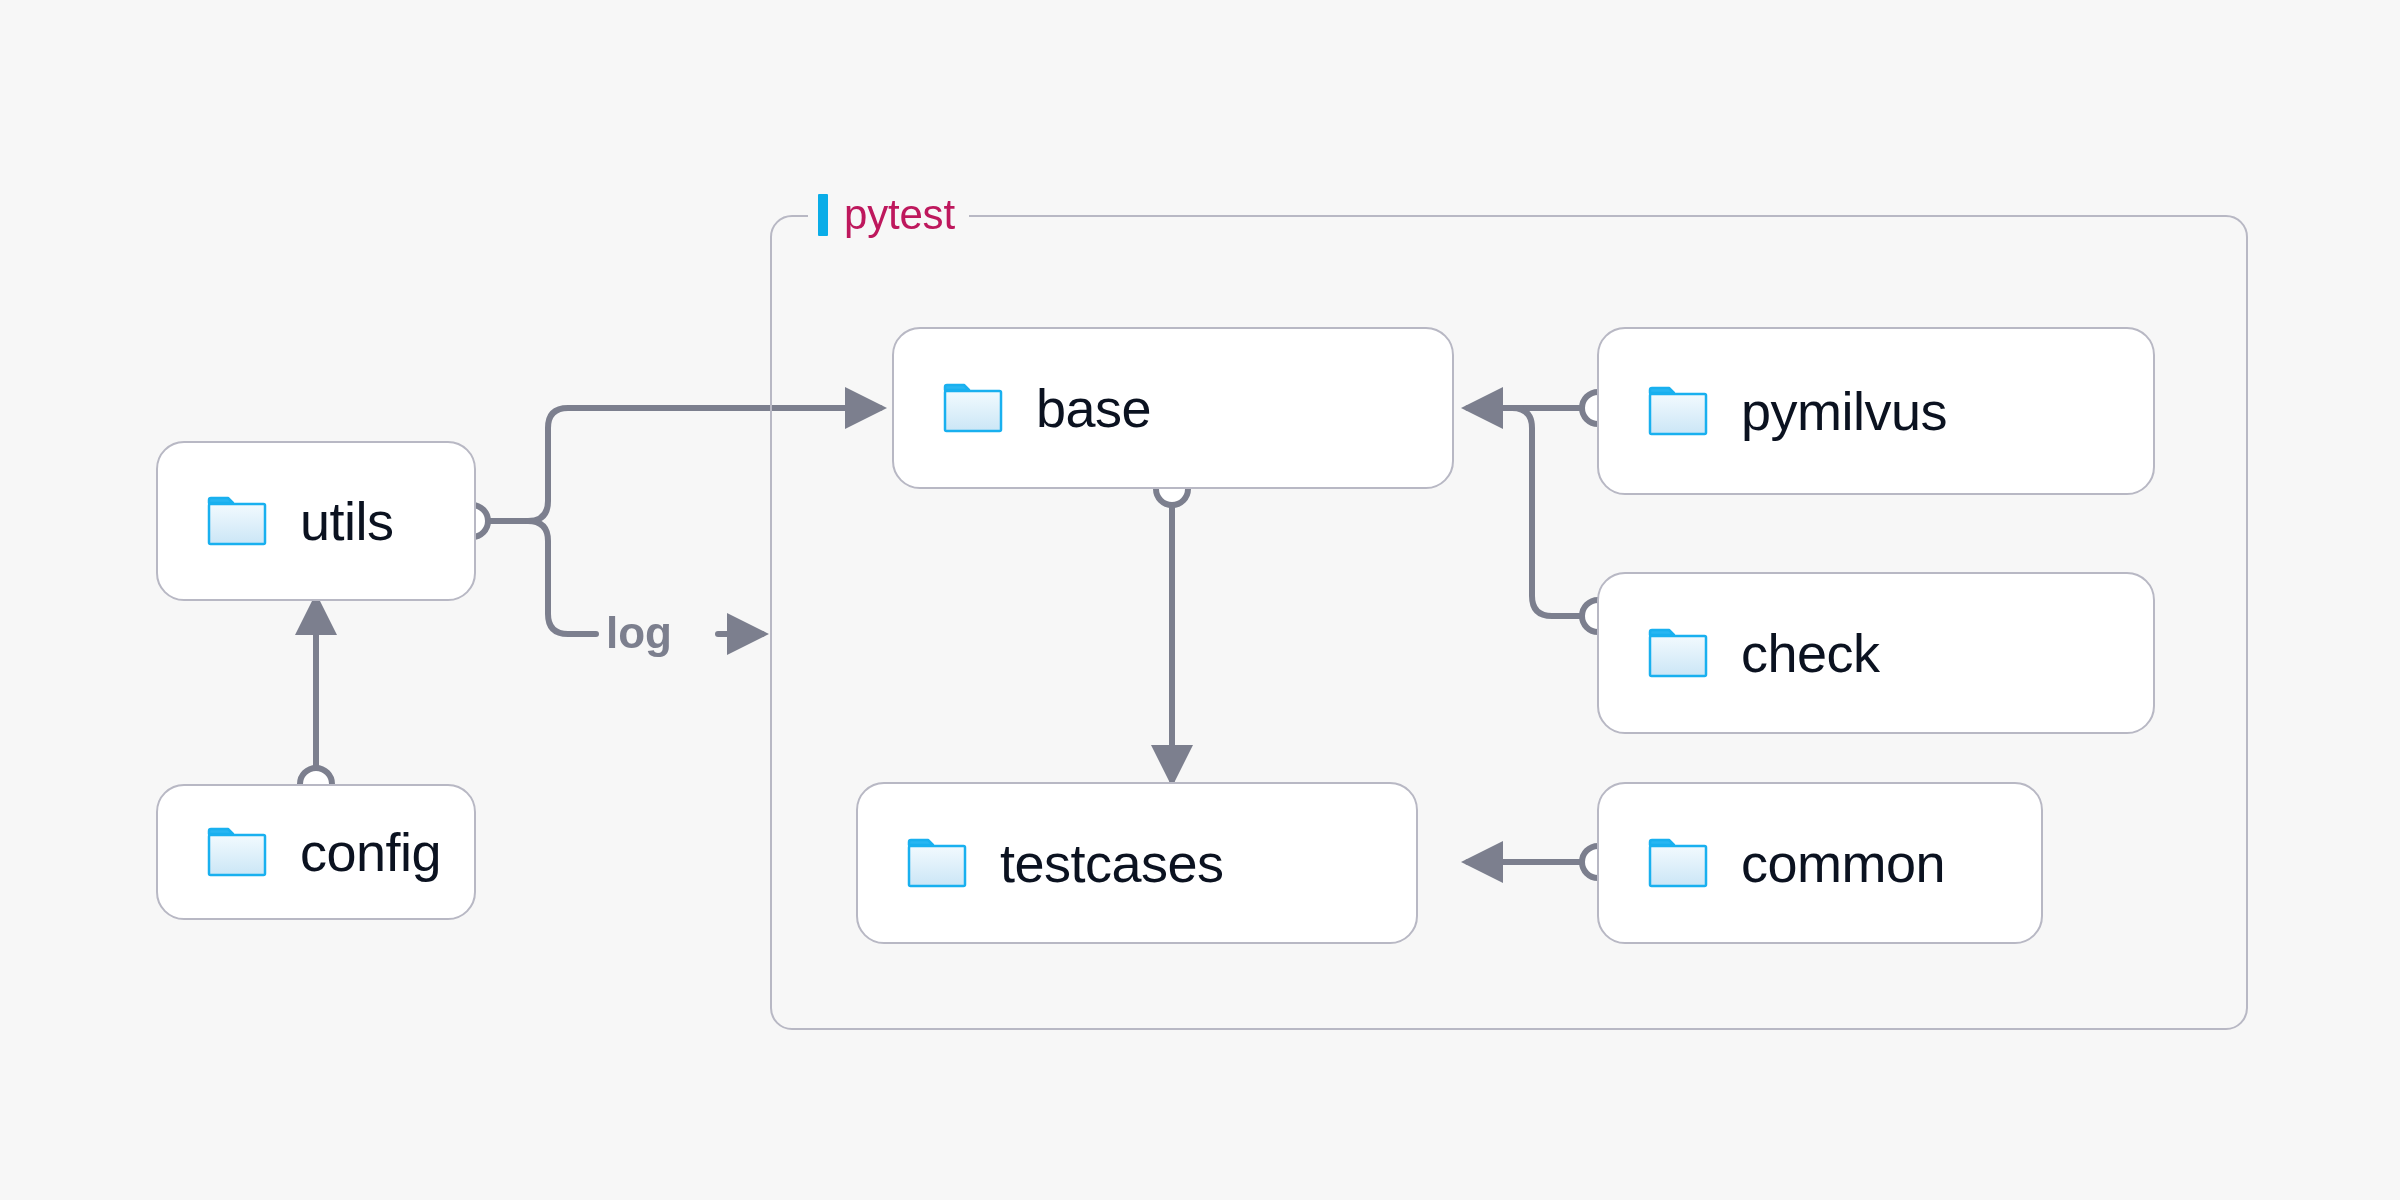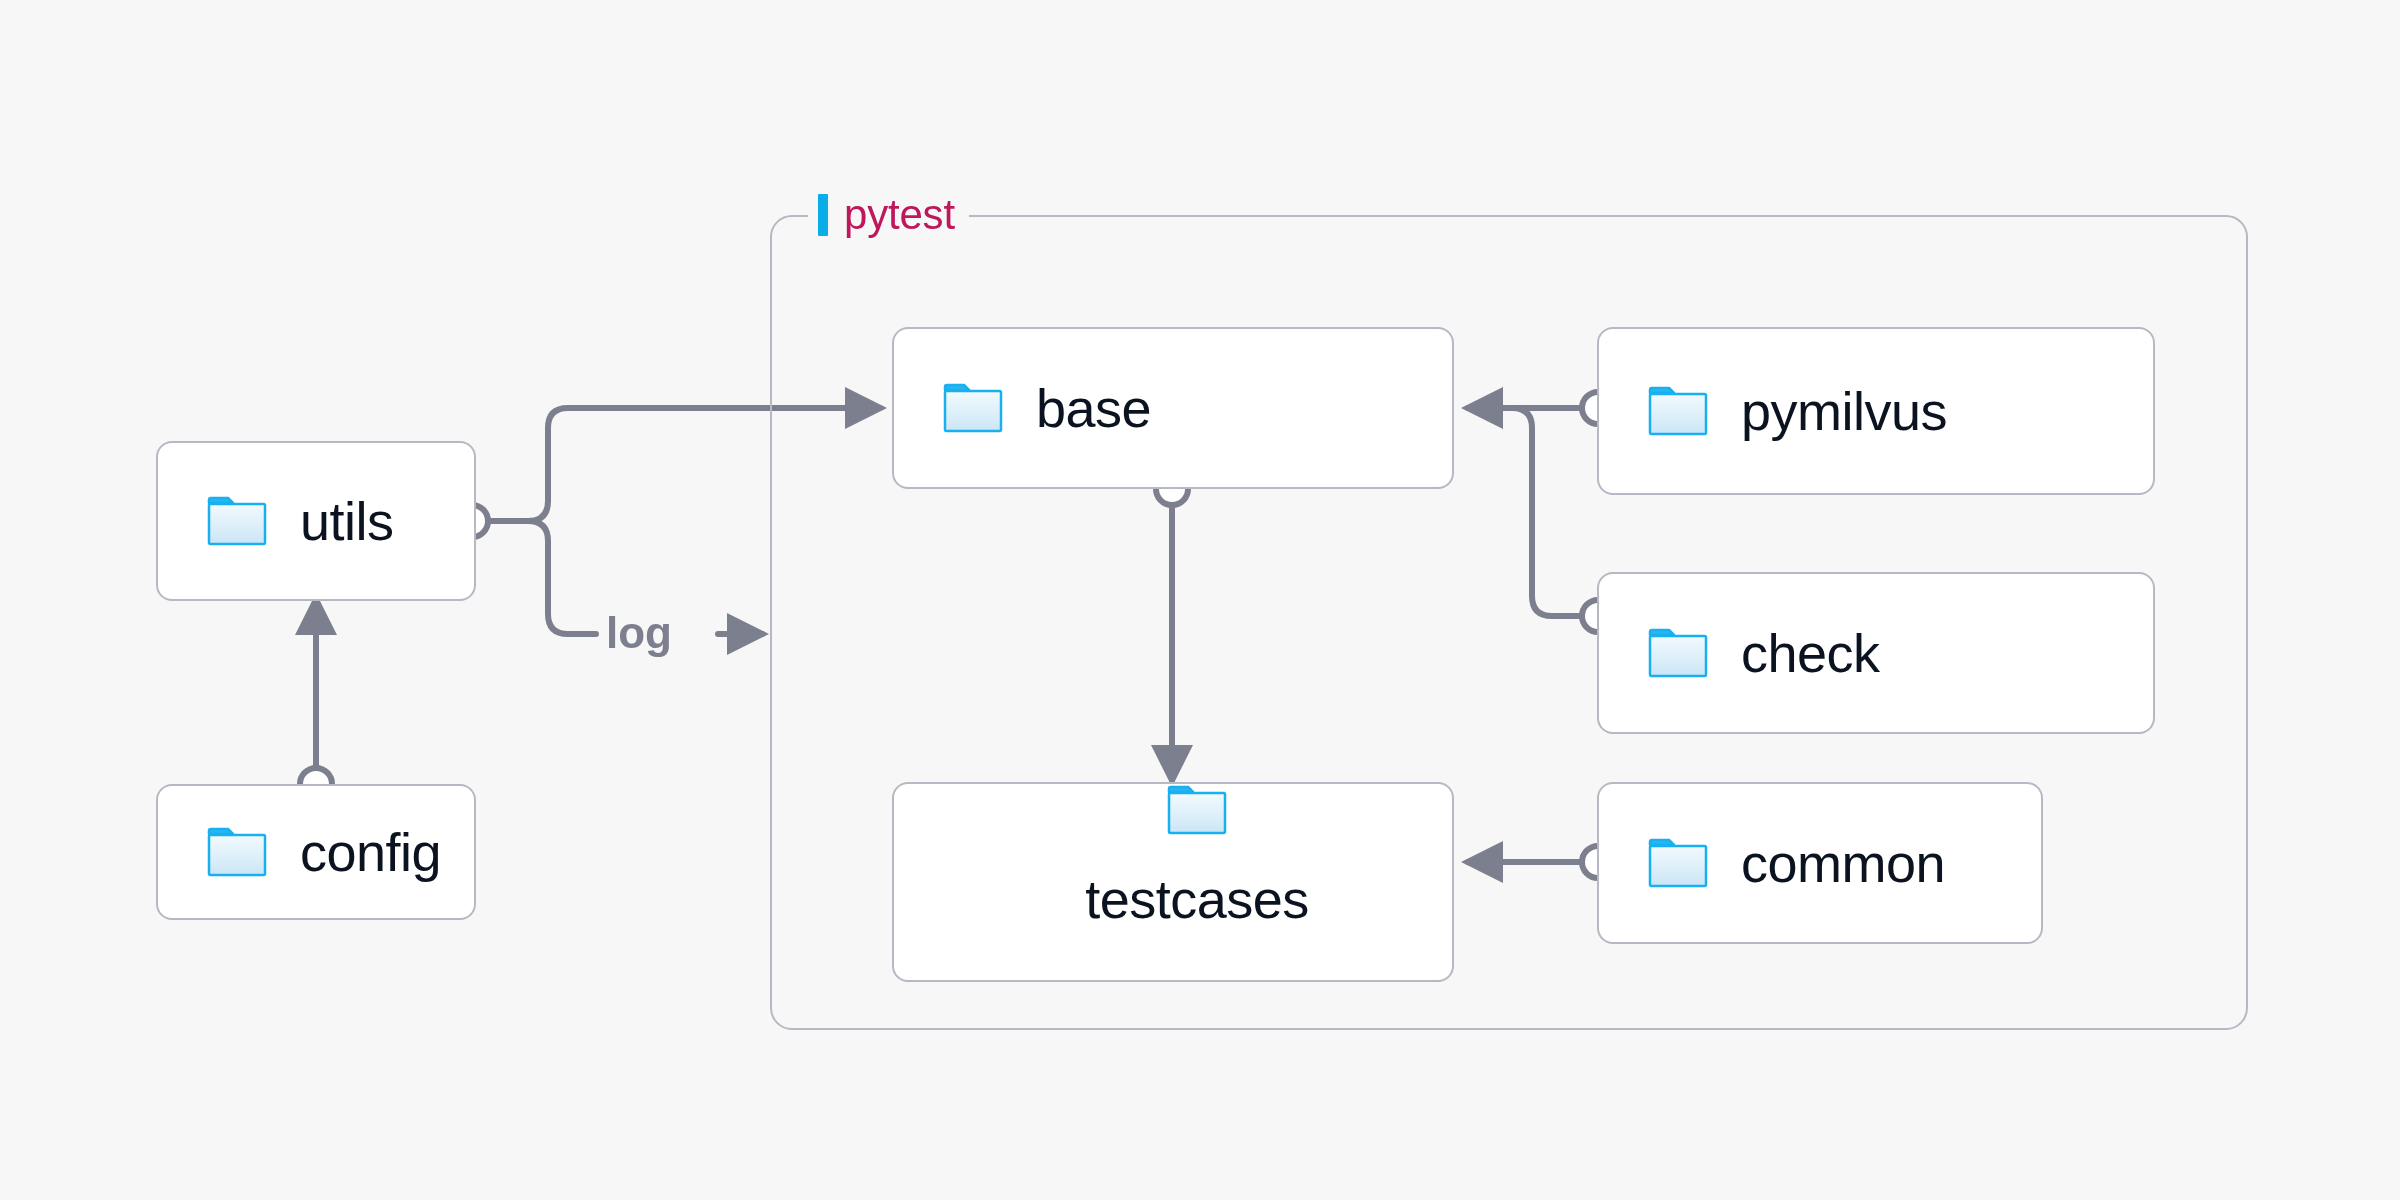--- a/index.html
+++ b/index.html
@@ -49,21 +49,21 @@
     font-size: 42px;
     color: #be185d;
     letter-spacing: -0.2px;
     white-space: nowrap;
   }
   .node {
     position: absolute;
     box-sizing: border-box;
     background: #ffffff;
     border: 2px solid #b8b8c4;
-    border-radius: 16px;
+    border-radius: 28px;
     display: flex;
     align-items: center;
     padding-left: 48px;
     gap: 32px;
   }
   .node-label {
     font-size: 54px;
     color: #0b1220;
     letter-spacing: -0.5px;
     white-space: nowrap;
@@ -154,21 +154,21 @@
   </div>
 
   <div class="node" style="left:892px; top:327px; width:562px; height:162px;">
     <svg class="folder-icon" viewBox="0 0 62 52">
       <path d="M3 8 L3 5 Q3 3 5 3 L22 3 L27 8 Z" fill="#27b6f2" stroke="#19b0ef" stroke-width="2.5" stroke-linejoin="round"></path>
       <rect x="3" y="9" width="56" height="40" rx="1.5" fill="url(#folderGrad)" stroke="#19b0ef" stroke-width="2.5"></rect>
     </svg>
     <span class="node-label">base</span>
   </div>
 
-  <div class="node" style="left:892px; top:782px; width:562px; height:200px;flex-direction:column;">
+  <div class="node" style="left:856px; top:782px; width:562px; height:162px;">
     <svg class="folder-icon" viewBox="0 0 62 52">
       <path d="M3 8 L3 5 Q3 3 5 3 L22 3 L27 8 Z" fill="#27b6f2" stroke="#19b0ef" stroke-width="2.5" stroke-linejoin="round"></path>
       <rect x="3" y="9" width="56" height="40" rx="1.5" fill="url(#folderGrad)" stroke="#19b0ef" stroke-width="2.5"></rect>
     </svg>
     <span class="node-label">testcases</span>
   </div>
 
   <div class="node" style="left:1597px; top:327px; width:558px; height:168px;">
     <svg class="folder-icon" viewBox="0 0 62 52">
       <path d="M3 8 L3 5 Q3 3 5 3 L22 3 L27 8 Z" fill="#27b6f2" stroke="#19b0ef" stroke-width="2.5" stroke-linejoin="round"></path>

